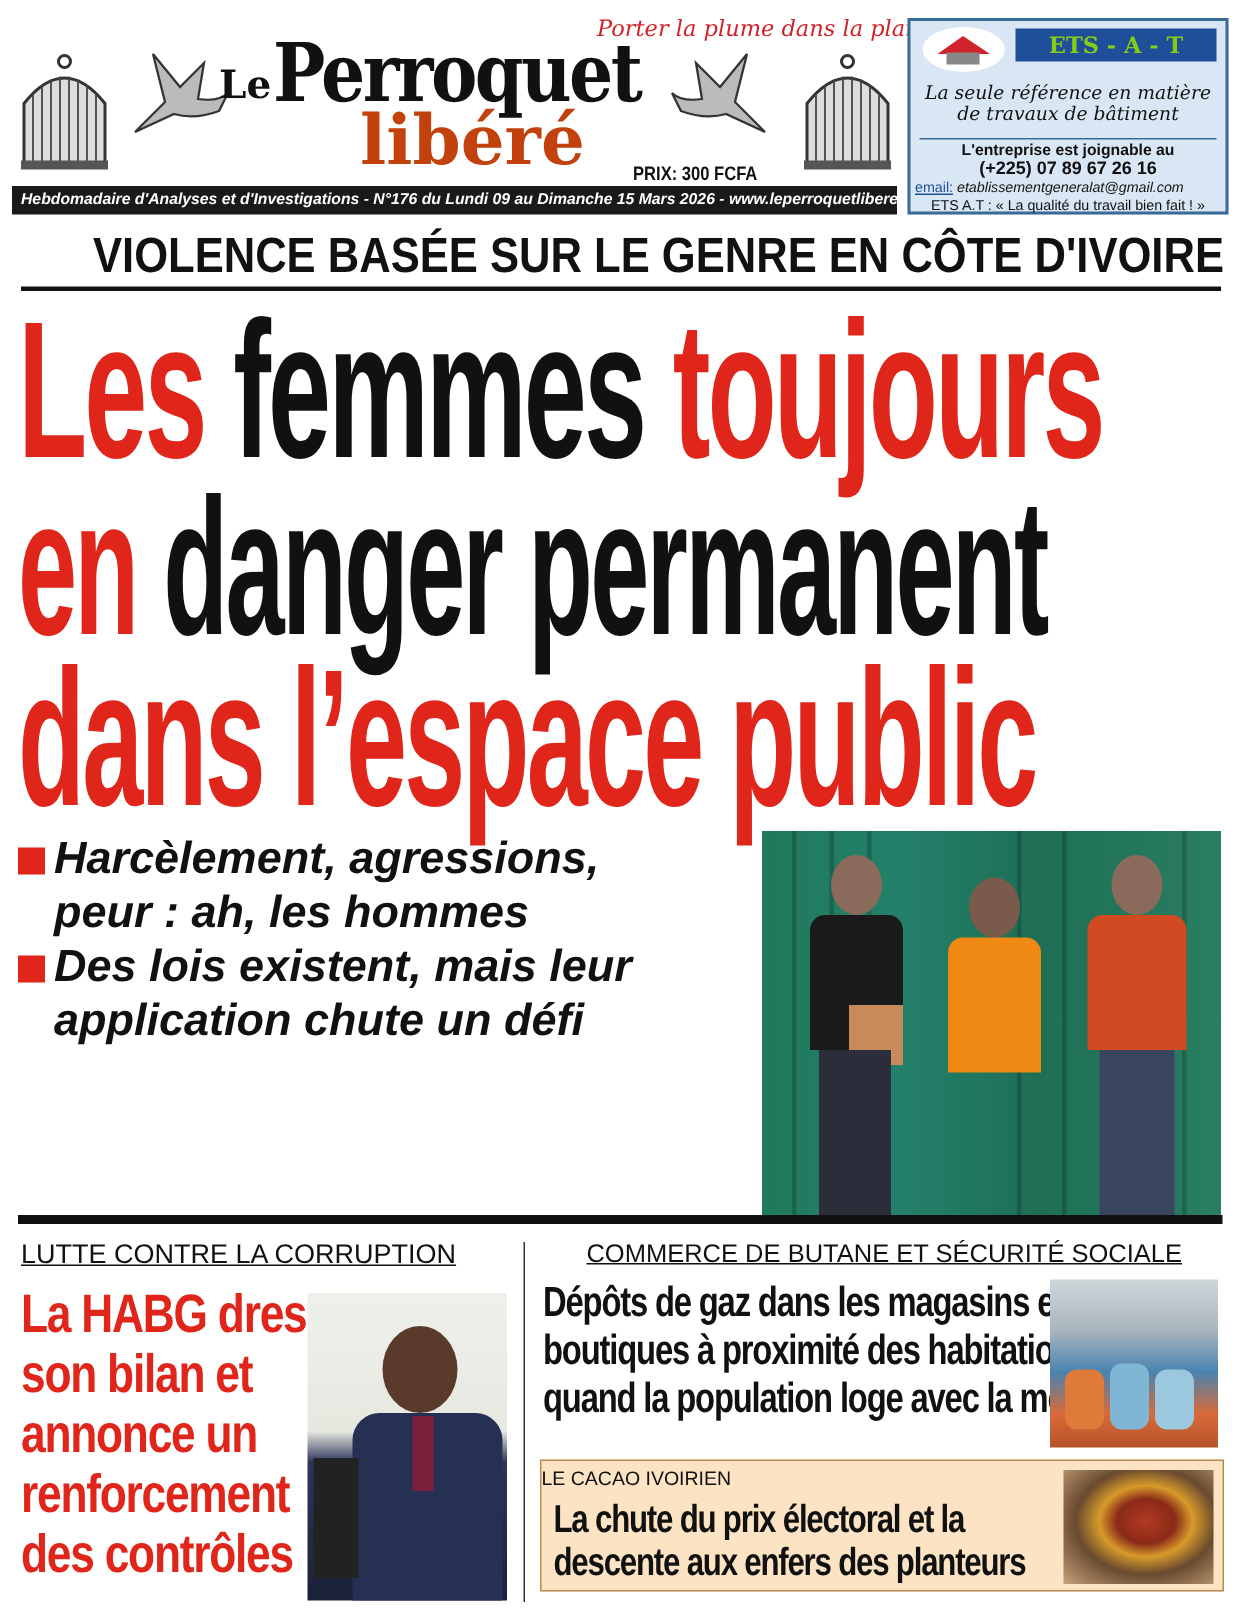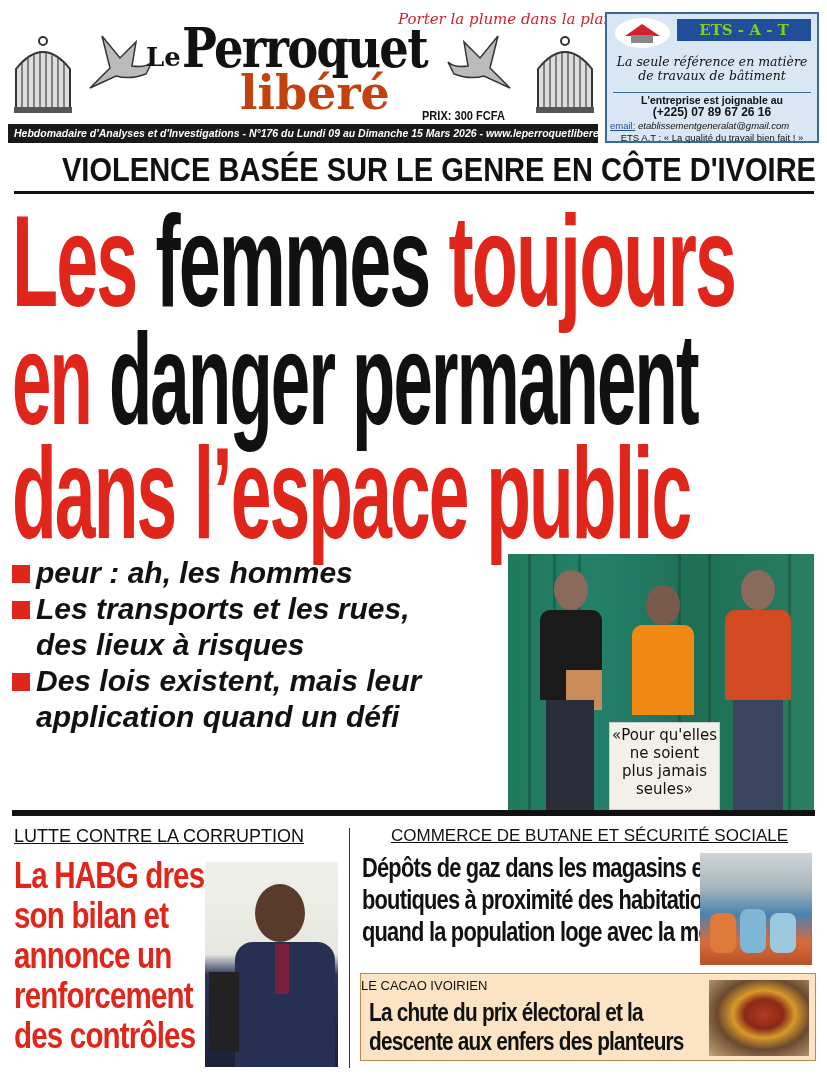--- a/index.html
+++ b/index.html
@@ -135,31 +135,27 @@
 </div>
 <div class="abs hl" style="top:314px;transform:scaleX(0.6) scaleY(1.1)">
   <span class="red">en</span>
   <span class="blk">danger permanent</span>
 </div>
 <div class="abs hl red" style="top:428px;transform:scaleX(0.62) scaleY(1.1)">dans l’espace public</div>
 
 <div class="abs bullets">
   <div class="bullet">
     <span class="sq"></span>
+    <div>Harcèlement, agressions,</div>
     <div>peur : ah, les hommes</div>
-  </div>
-  <div class="bullet">
-    <span class="sq"></span>
-    <div>Les transports et les rues,</div>
-    <div>des lieux à risques</div>
   </div>
   <div class="bullet">
     <span class="sq"></span>
     <div>Des lois existent, mais leur</div>
-    <div>application quand un défi</div>
+    <div>application chute un défi</div>
   </div>
 </div>
 
 <div class="abs photo-main">
   <div class="stripe" style="left:20px"></div>
   <div class="stripe" style="left:45px"></div>
   <div class="stripe" style="left:70px"></div>
   <div class="stripe" style="left:170px"></div>
   <div class="stripe" style="left:200px"></div>
   <div class="stripe" style="left:280px"></div>
@@ -174,26 +170,20 @@
   <div class="person" style="left:120px;width:70px;height:225px">
     <div style="position:absolute;left:18px;top:0;width:34px;height:40px;border-radius:50%;background:#7a5a4a;"></div>
     <div style="position:absolute;left:4px;top:40px;width:62px;height:90px;background:#f08a14;border-radius:10px 10px 0 0;"></div>
   </div>
 
   <div class="person" style="left:215px;width:70px;height:240px">
     <div style="position:absolute;left:18px;top:0;width:34px;height:40px;border-radius:50%;background:#8a6a5a;"></div>
     <div style="position:absolute;left:2px;top:40px;width:66px;height:90px;background:#d24a22;border-radius:10px 10px 0 0;"></div>
     <div style="position:absolute;left:10px;top:130px;width:50px;height:110px;background:#3a4660;"></div>
   </div>
-  <div class="sign">
-    <div>«Pour qu'elles</div>
-    <div>ne soient</div>
-    <div>plus jamais</div>
-    <div>seules»</div>
-  </div>
 </div>
 
 <div class="abs divider-thick"></div>
 
 <div class="abs sec-left-k">LUTTE CONTRE LA CORRUPTION</div>
 <div class="abs sec-left-h">
   <div>La HABG dresse</div>
   <div>son bilan et</div>
   <div>annonce un</div>
   <div>renforcement</div>

